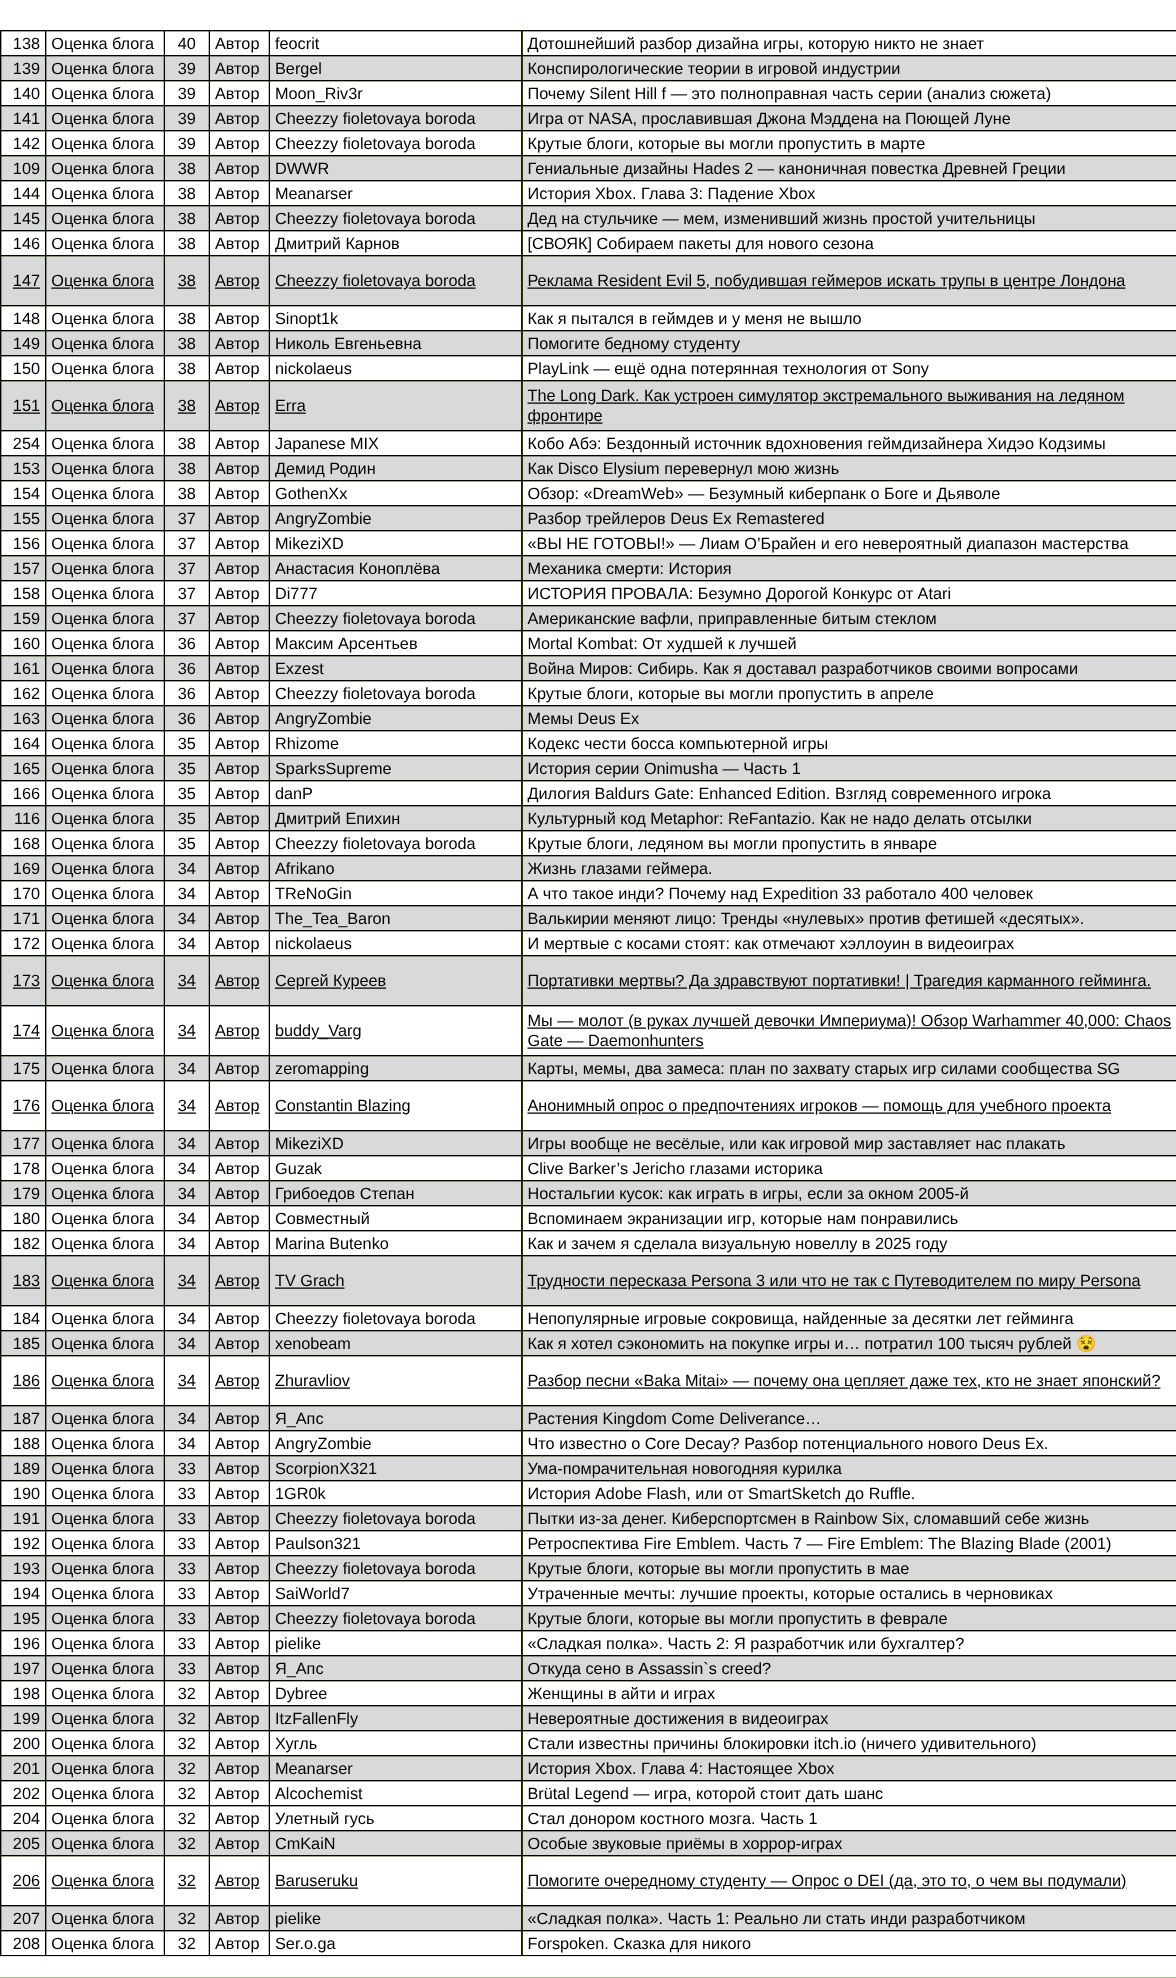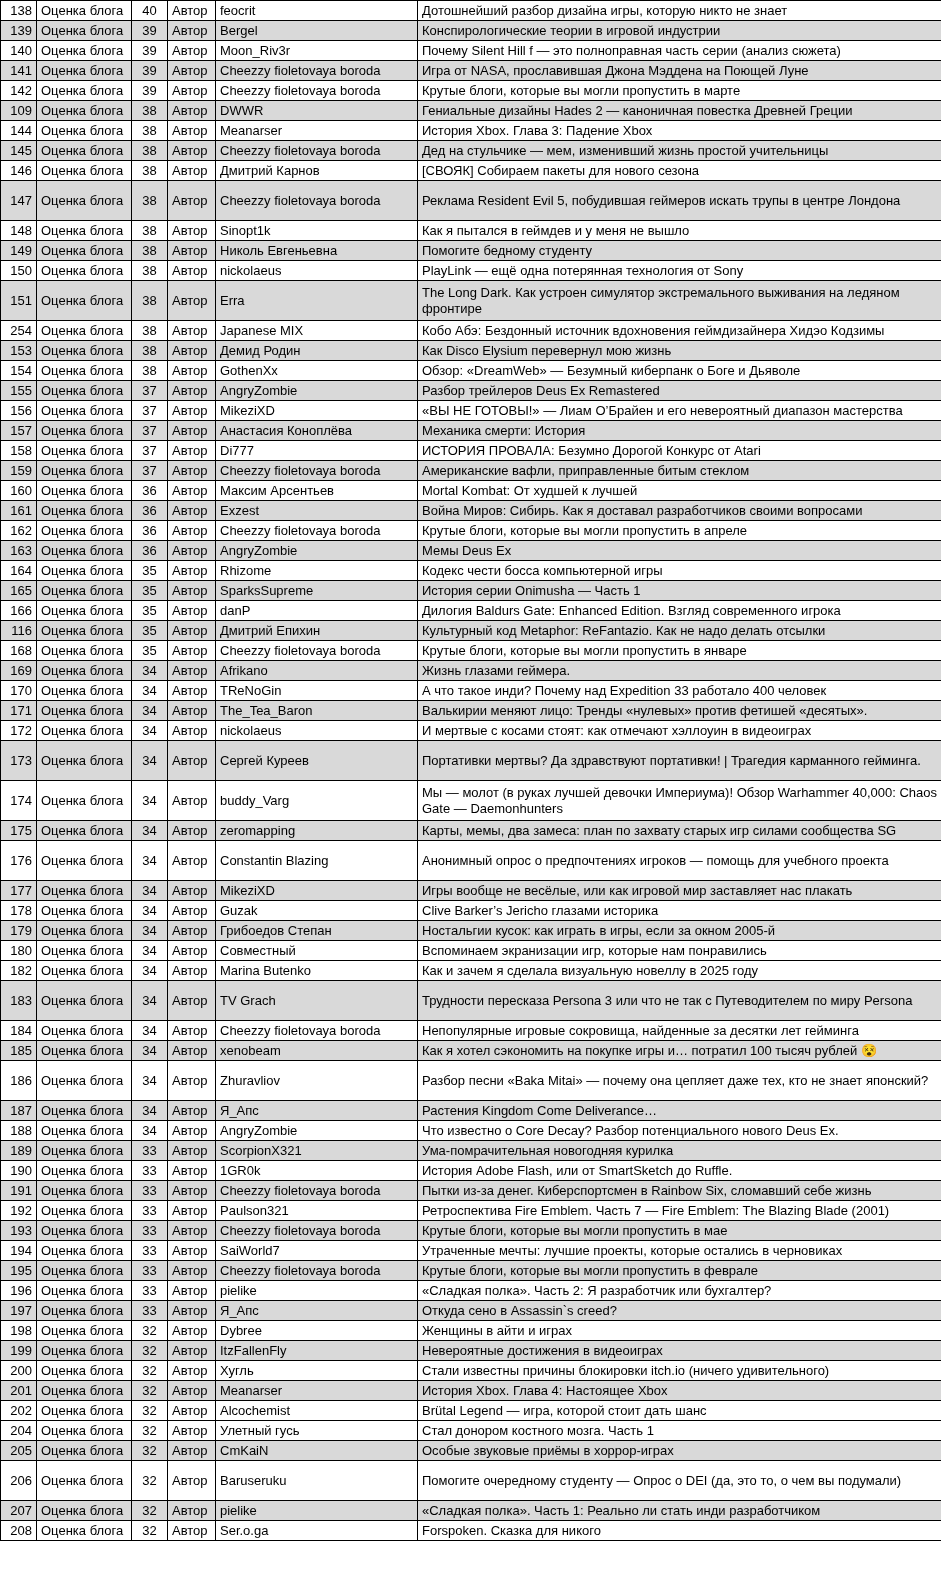--- a/index.html
+++ b/index.html
@@ -2,35 +2,36 @@
 <html><head>
 <meta charset="utf-8">
 <style>
   html, body { margin: 0; padding: 0; background: #ffffff; }
   body { width: 941px; font-family: "Liberation Sans", sans-serif; }
   table.sheet {
     border-collapse: collapse;
     table-layout: fixed;
     width: 941px;
     background: #4d7c0f;
+    margin-top: 24px;
   }
   td {
     border: 1px solid #000000;
     font-size: 13px;
     line-height: 17px;
     color: #000000;
     padding: 0 4px;
     overflow: hidden;
     white-space: nowrap;
     height: 19px;
     vertical-align: middle;
   }
   tr.gray td { background: #d9d9d9; }
   tr.white td { background: #ffffff; }
-  tr.tall td { height: 39px; }
+  tr.tall td { height: 39px; text-decoration: underline; }
   tr.tall td.title { white-space: normal; line-height: 16px; }
   td.num { text-align: right; }
   td.score { text-align: center; }
   td.category, td.author-label, td.author, td.title { text-align: left; }
 </style>
 </head>
 <body>
 
 <table class="sheet">
   <colgroup>
@@ -281,21 +282,21 @@
         <td class="author-label">Автор</td>
         <td class="author">Дмитрий Епихин</td>
         <td class="title">Культурный код Metaphor: ReFantazio. Как не надо делать отсылки</td>
       </tr>
       <tr class="white">
         <td class="num">168</td>
         <td class="category">Оценка блога</td>
         <td class="score">35</td>
         <td class="author-label">Автор</td>
         <td class="author">Cheezzy fioletovaya boroda</td>
-        <td class="title">Крутые блоги, которые вы могли пропустить в январе</td>
+        <td class="title">Крутые блоги, ледяном вы могли пропустить в январе</td>
       </tr>
       <tr class="gray">
         <td class="num">169</td>
         <td class="category">Оценка блога</td>
         <td class="score">34</td>
         <td class="author-label">Автор</td>
         <td class="author">Afrikano</td>
         <td class="title">Жизнь глазами геймера.</td>
       </tr>
       <tr class="white">

